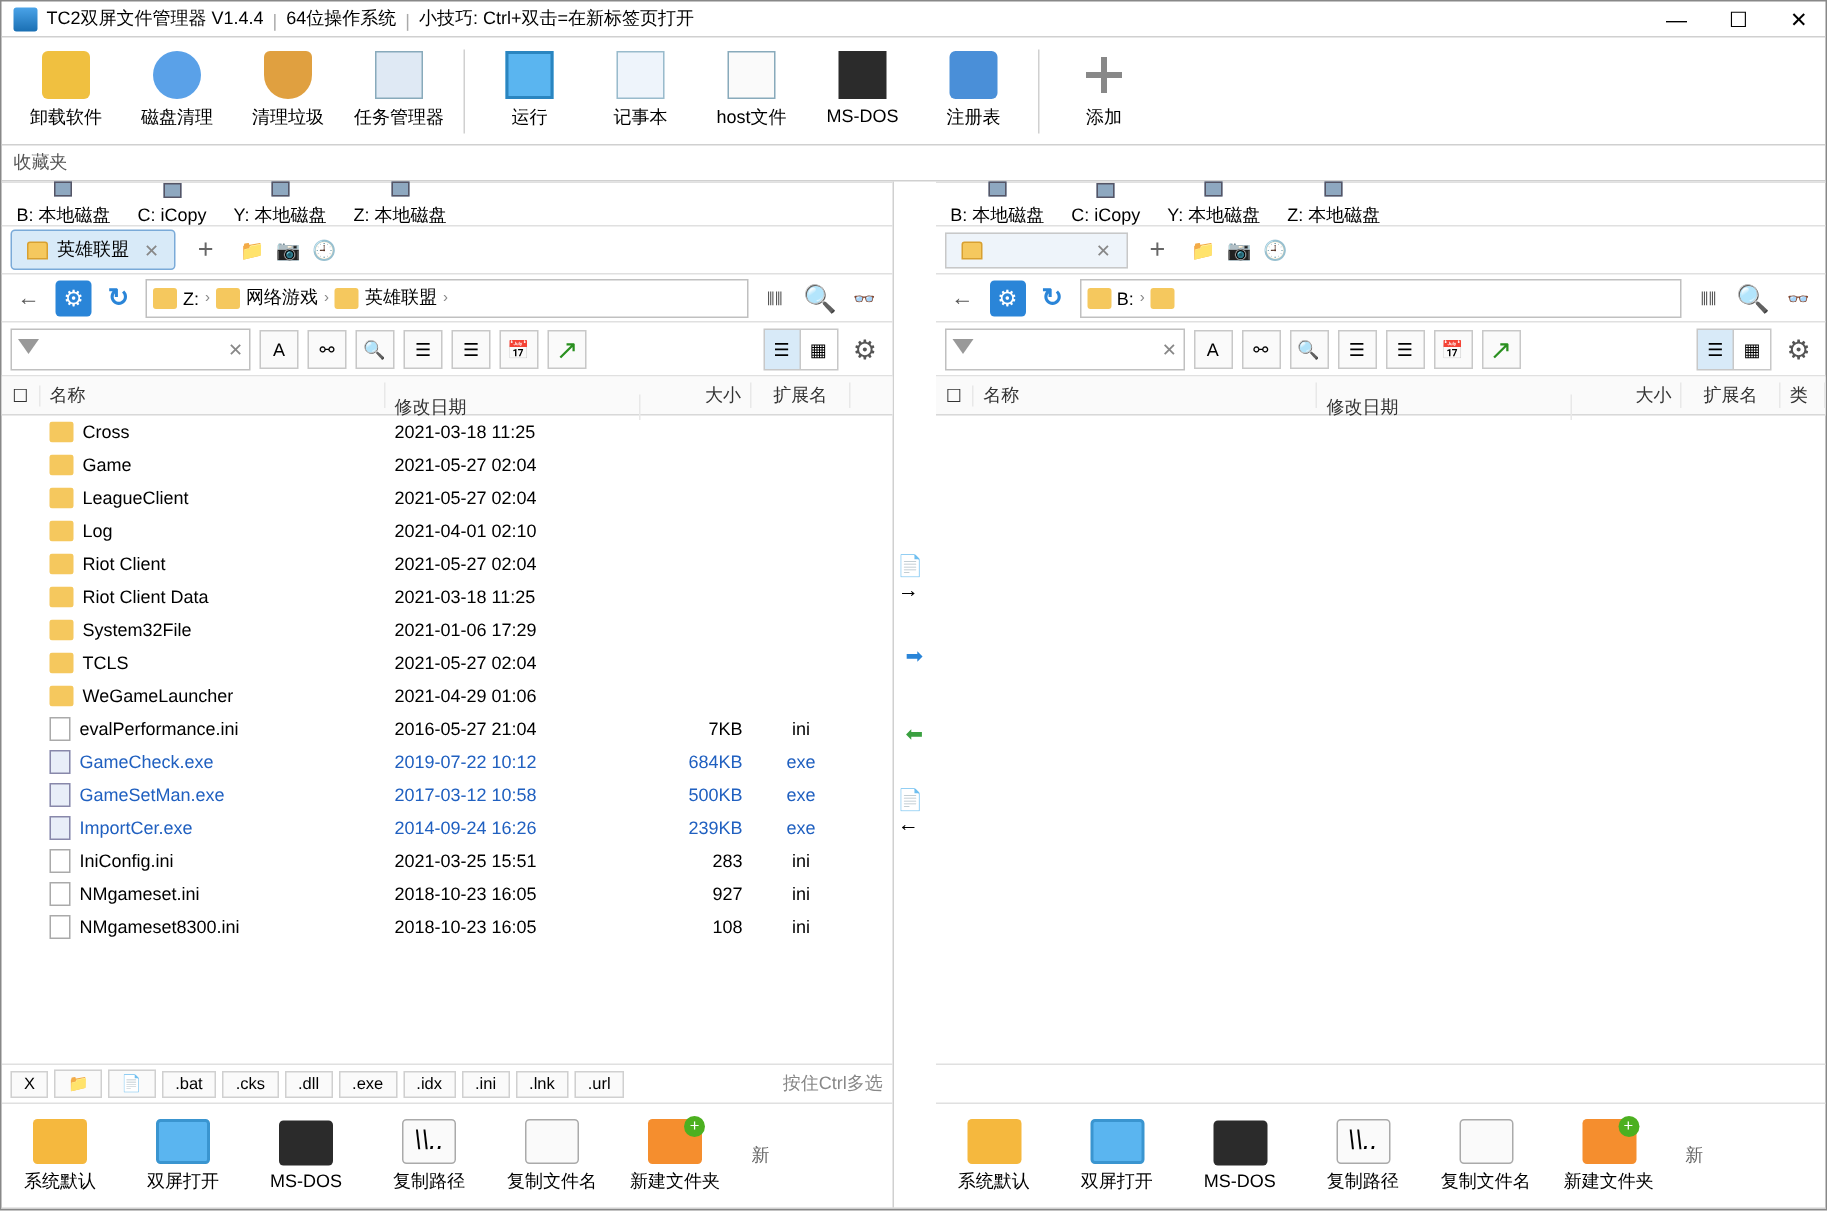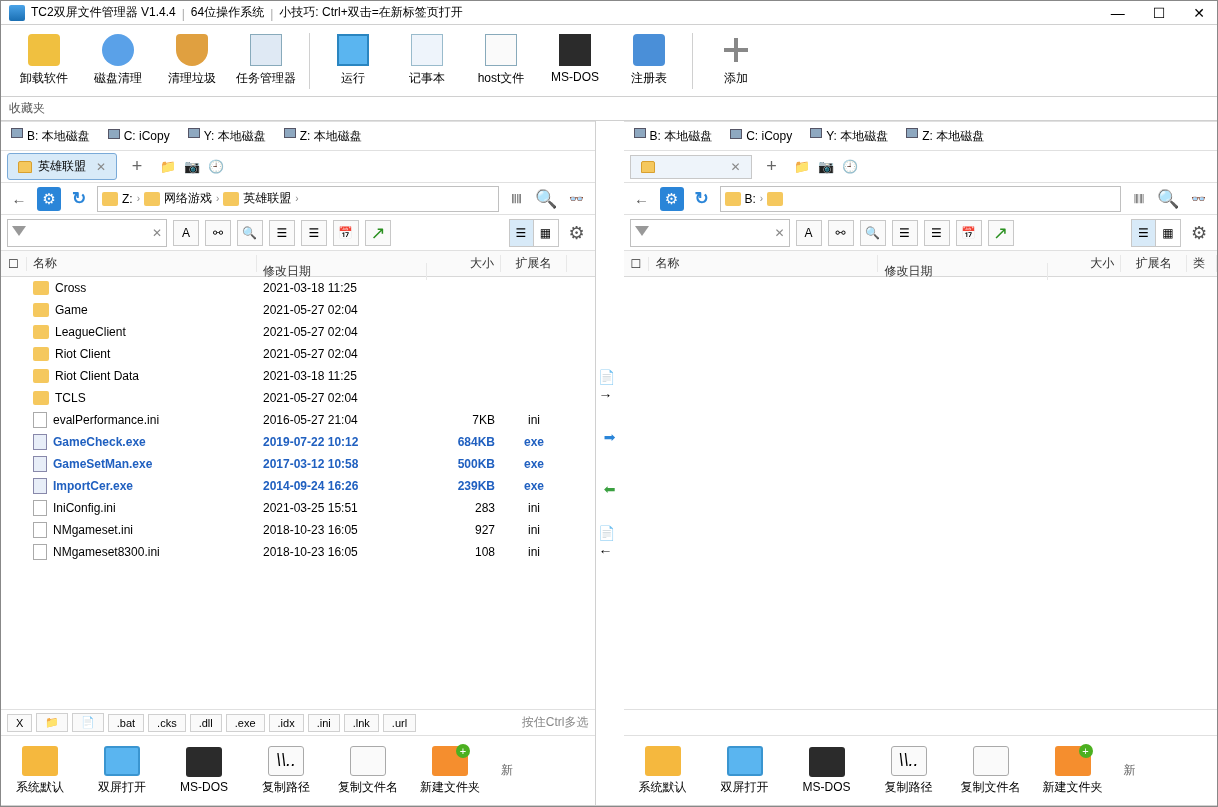--- a/index.html
+++ b/index.html
@@ -39,21 +39,21 @@
 
 
 .panes { flex: 1; display: flex; min-height: 0; border-bottom: 1px solid #d0d0d0; }
 .pane { flex: 1; display: flex; flex-direction: column; min-width: 0; border-right: 1px solid #d0d0d0; }
 .pane:last-child { border-right: none; }
 .mid { width: 28px; display: flex; flex-direction: column; align-items: center; justify-content: center; gap: 30px; }
 .mid .mbtn { width: 22px; height: 22px; display: flex; align-items: center; justify-content: center; background: #fff; cursor: pointer; font-size: 14px; }
 
 
 .drivebar { height: 30px; display: flex; align-items: center; padding: 0 10px; gap: 18px; border-bottom: 1px solid #e0e0e0; border-top: 1px solid #e0e0e0; }
-.drivebar .drive { display: flex; align-items: flex-start; gap: 4px; cursor: pointer; }
+.drivebar .drive { display: flex; align-items: center; gap: 4px; cursor: pointer; flex-direction: column; }
 .drivebar .drive .hd { width: 12px; height: 10px; background: #8ea8c0; border: 1px solid #556; }
 
 
 .tabbar { height: 32px; display: flex; align-items: center; padding: 0 6px; gap: 6px; border-bottom: 1px solid #e0e0e0; }
 .tabbar .tab { display: flex; align-items: center; gap: 6px; padding: 4px 10px; border: 1px solid #7aaad8; background: #d8eaf8; border-radius: 3px; cursor: pointer; }
 .tabbar .tab-right { display:flex; align-items:center; gap:6px; padding:4px 10px; }
 .tabbar .fold { width: 14px; height: 12px; background: #f5c85e; border-radius: 2px 2px 0 0; border:1px solid #d8a030;}
 .mini-icons { display: flex; gap: 6px; margin-left: 6px; }
 .mini { width: 18px; height: 18px; display:flex; align-items:center; justify-content:center; font-size: 13px; cursor:pointer; }
 .plus-tab { width: 20px; text-align:center; font-size: 18px; color:#666; cursor:pointer; margin-left:4px;}
@@ -97,21 +97,21 @@
 .row { height:22px; display:flex; align-items:center; font-size:12px;}
 .row .ic-f { width:16px; height:14px; background:#f5c85e; border-radius:2px; margin-right:6px; flex-shrink:0;}
 .row .ic-file { width:14px; height:16px; background:#fff; border:1px solid #aaa; margin-right:6px; flex-shrink:0;}
 .row .ic-exe { width:14px; height:16px; background:#e8eef8; border:1px solid #88a; margin-right:6px; flex-shrink:0;}
 .row .cell { padding:0 6px; overflow:hidden; white-space:nowrap;}
 .row .c-chk { width:26px;}
 .row .c-name { width:230px; display:flex; align-items:center;}
 .row .c-date { width:170px;}
 .row .c-size { width:74px; text-align:right;}
 .row .c-ext { width:66px; text-align:center;}
-.row.link { color:#2060c0;font-weight:bold;}
+.row.link { color:#2060c0;}
 .hscroll { height:18px; overflow-x:scroll;}
 .hscroll-inner{ width:900px; height:1px;}
 
 
 .filtrow { height:26px; display:flex; align-items:center; padding:0 6px; gap:4px; border-top:1px solid #e0e0e0;}
 .filtrow .fb { padding:2px 8px; border:1px solid #d0d0d0; background:#fafafa; cursor:pointer; font-size:11px;}
 .filtrow .hint { margin-left:auto; color:#888;}
 
 
 .actrow { height:70px; display:flex; align-items:center; padding:0 8px; gap:20px; border-top:1px solid #e0e0e0;}
@@ -306,36 +306,57 @@
         </div>
         <div class="row">
           <div class="cell c-chk"></div>
     <div class="cell c-name"><div class="ic-f"></div>LeagueClient</div>
     <div class="cell c-date">2021-05-27 02:04</div>
     <div class="cell c-size"></div>
     <div class="cell c-ext"></div>
         </div>
         <div class="row">
           <div class="cell c-chk"></div>
+    <div class="cell c-name"><div class="ic-f"></div>Log</div>
+    <div class="cell c-date">2021-04-01 02:10</div>
+    <div class="cell c-size"></div>
+    <div class="cell c-ext"></div>
+        </div>
+        <div class="row">
+          <div class="cell c-chk"></div>
     <div class="cell c-name"><div class="ic-f"></div>Riot Client</div>
     <div class="cell c-date">2021-05-27 02:04</div>
     <div class="cell c-size"></div>
     <div class="cell c-ext"></div>
         </div>
         <div class="row">
           <div class="cell c-chk"></div>
     <div class="cell c-name"><div class="ic-f"></div>Riot Client Data</div>
     <div class="cell c-date">2021-03-18 11:25</div>
     <div class="cell c-size"></div>
     <div class="cell c-ext"></div>
         </div>
         <div class="row">
           <div class="cell c-chk"></div>
+    <div class="cell c-name"><div class="ic-f"></div>System32File</div>
+    <div class="cell c-date">2021-01-06 17:29</div>
+    <div class="cell c-size"></div>
+    <div class="cell c-ext"></div>
+        </div>
+        <div class="row">
+          <div class="cell c-chk"></div>
     <div class="cell c-name"><div class="ic-f"></div>TCLS</div>
     <div class="cell c-date">2021-05-27 02:04</div>
+    <div class="cell c-size"></div>
+    <div class="cell c-ext"></div>
+        </div>
+        <div class="row">
+          <div class="cell c-chk"></div>
+    <div class="cell c-name"><div class="ic-f"></div>WeGameLauncher</div>
+    <div class="cell c-date">2021-04-29 01:06</div>
     <div class="cell c-size"></div>
     <div class="cell c-ext"></div>
         </div>
         <div class="row">
           <div class="cell c-chk"></div>
     <div class="cell c-name"><div class="ic-file"></div>evalPerformance.ini</div>
     <div class="cell c-date">2016-05-27 21:04</div>
     <div class="cell c-size">7KB</div>
     <div class="cell c-ext">ini</div>
         </div>

